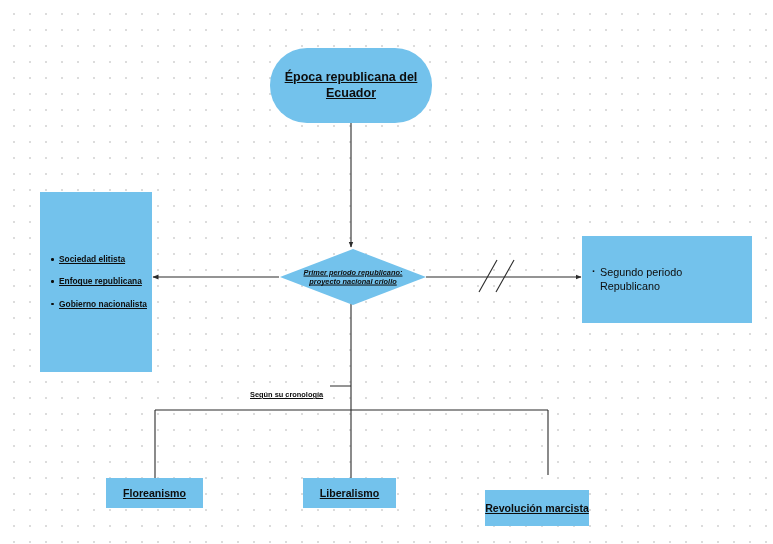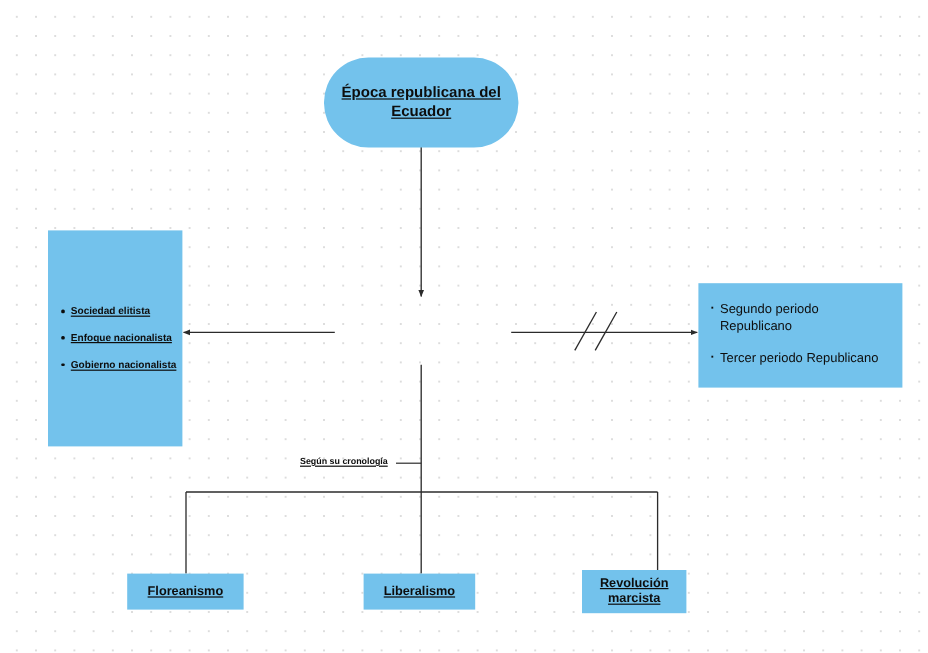--- a/index.html
+++ b/index.html
@@ -172,27 +172,27 @@
   .leaf-box .label {
     font-size: 10.6px;
     font-weight: bold;
     line-height: 1.2;
     text-decoration: underline;
     text-decoration-color: #0d0d0d;
     text-underline-offset: 1px;
   }
   #leaf-0 { left: 106px; top: 478px; width: 97px; }
   #leaf-1 { left: 303px; top: 478px; width: 93px; }
-  #leaf-2 { left: 485px; top: 475px; width: 87px; height: 36px; }
+  #leaf-2 { left: 485px; top: 490px; width: 104px; height: 36px; text-align: right; }
 
   
   #edge-label {
     position: absolute;
     left: 250px;
-    top: 380px;
+    top: 390px;
     font-size: 7.4px;
     font-weight: bold;
     color: #0d0d0d;
     text-decoration: underline;
     text-decoration-color: #0d0d0d;
     text-underline-offset: 1px;
     white-space: nowrap;
   }
 </style>
 </head>
@@ -226,30 +226,33 @@
     <line x1="548" y1="410" x2="548" y2="475" stroke="#2b2b2b" stroke-width="1.1"></line>
   </svg>
 
   <div class="node" id="title-node">
     <span class="label">Época republicana del Ecuador</span>
   </div>
 
   <div class="node" id="left-box">
     <ul>
       <li>Sociedad elitista</li>
-      <li>Enfoque nacionalista</li>
+      <li>Enfoque republicana</li>
       <li>Gobierno nacionalista</li>
     </ul>
   </div>
 
+  <div id="diamond-wrap">
+    <div id="diamond-shape"></div>
+    <div id="diamond-label">Primer periodo republicano: proyecto nacional criollo</div>
+  </div>
 
   <div class="node" id="right-box">
     <ul>
       <li>Segundo periodo Republicano</li>
-      <li>Tercer periodo Republicano</li>
     </ul>
   </div>
 
   <div id="edge-label">Según su cronología</div>
 
   <div class="node leaf-box" id="leaf-0">
     <span class="label">Floreanismo</span>
   </div>
   <div class="node leaf-box" id="leaf-1">
     <span class="label">Liberalismo</span>

